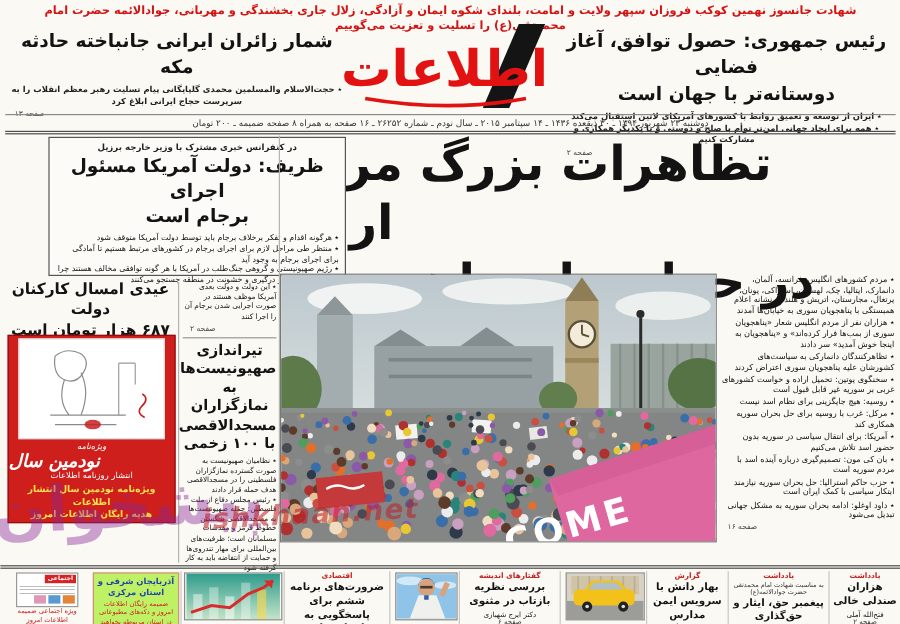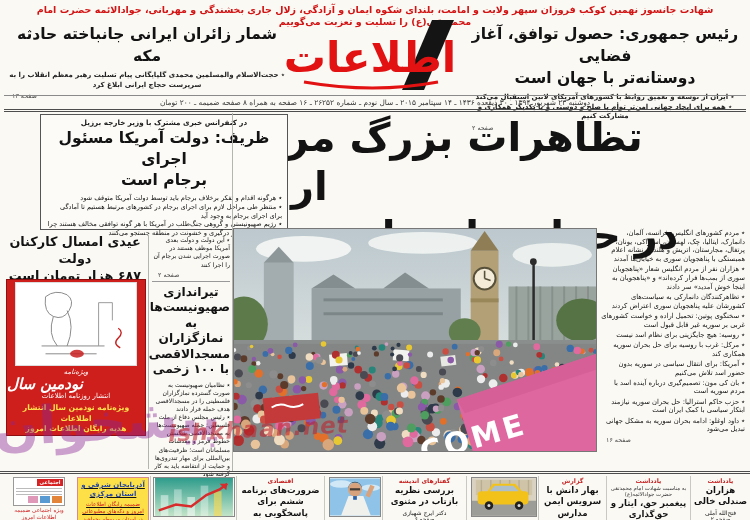--- a/index.html
+++ b/index.html
@@ -71,21 +71,21 @@
   .brow{position:absolute;top:476px;left:0;right:0;height:44px;display:flex;}
   .bbox{height:44px;border-left:1px solid #c9c9c2;padding:1px 2px;overflow:hidden;}
   .bbox:last-child{border-left:none;}
   .lbl{color:var(--label-red);font-size:6.2px;font-weight:bold;text-align:center;line-height:7.5px;}
   .btitle{font-size:8.6px;font-weight:bold;text-align:center;line-height:11.5px;}
   .bauthor{font-size:6px;text-align:center;color:#222;margin-top:1px;}
   .bpage{font-size:5.8px;text-align:center;color:#333;}
   .bkick{font-size:5.4px;text-align:center;color:#333;line-height:6.6px;}
   .bphoto{padding:1px;}
   .bphoto svg{display:block;border:1px solid #888;}
-  .azar{border:1px solid #d98b8b;background:#fde047;margin:1px;text-decoration:underline;}
+  .azar{border:1px solid #d98b8b;background:#bef264;margin:1px;}
   .azar .blue{color:#2244aa;font-size:7px;font-weight:bold;text-align:center;line-height:9px;margin-top:2px;}
   .azar .rtx{color:#c22;font-size:5.6px;text-align:center;line-height:7.4px;margin-top:2px;}
   .thumbbox{text-align:center;}
   .thumb{width:52px;height:29px;background:#fff;border:1px solid #999;margin:0 auto;position:relative;overflow:hidden;}
   .thumb .mh{position:absolute;top:1px;right:1px;width:26px;height:7px;background:#d62222;color:#fff;
     font-size:5px;font-weight:bold;line-height:7px;text-align:center;}
   .thumb .lines{position:absolute;top:10px;right:2px;left:2px;height:8px;
     background:repeating-linear-gradient(#bbb 0 1px,transparent 1px 3px);}
   .thumb .tiles{position:absolute;bottom:2px;right:2px;display:flex;gap:2px;}
   .thumb .tiles i{width:10px;height:7px;display:block;}

